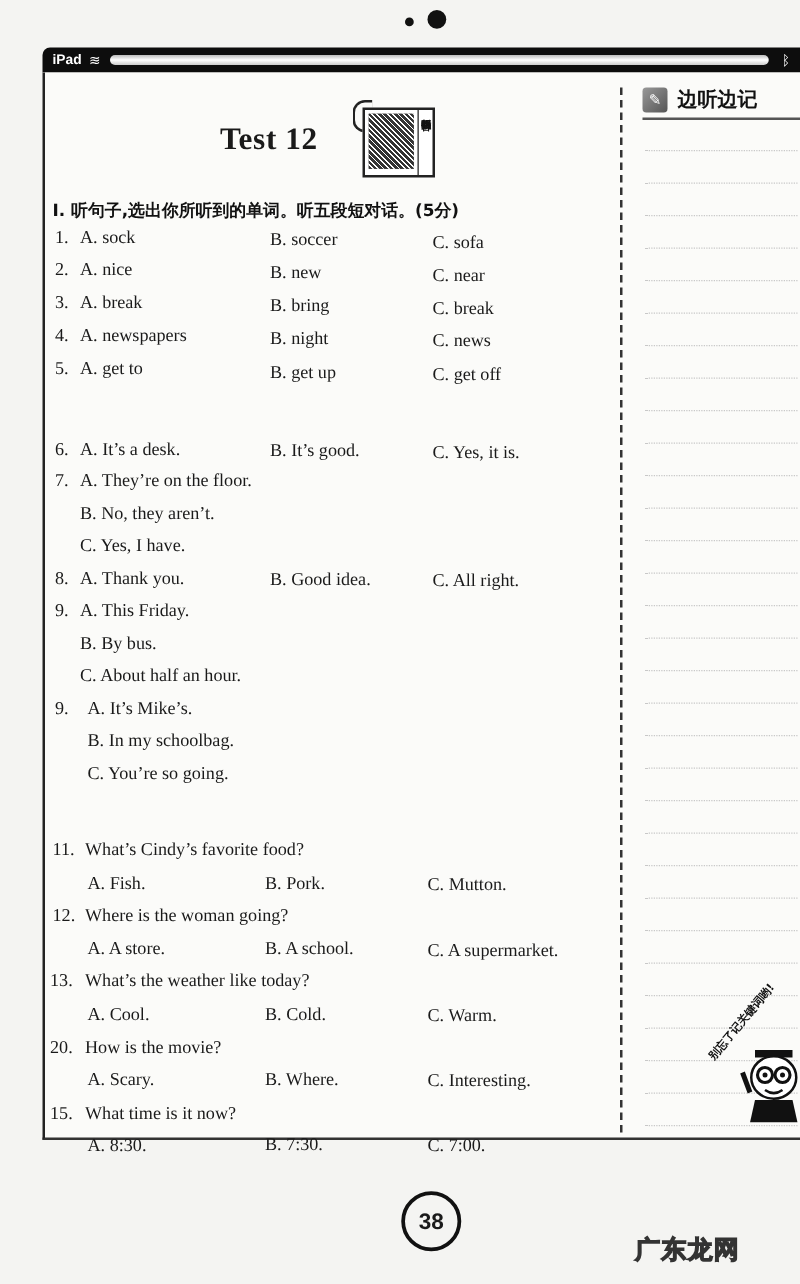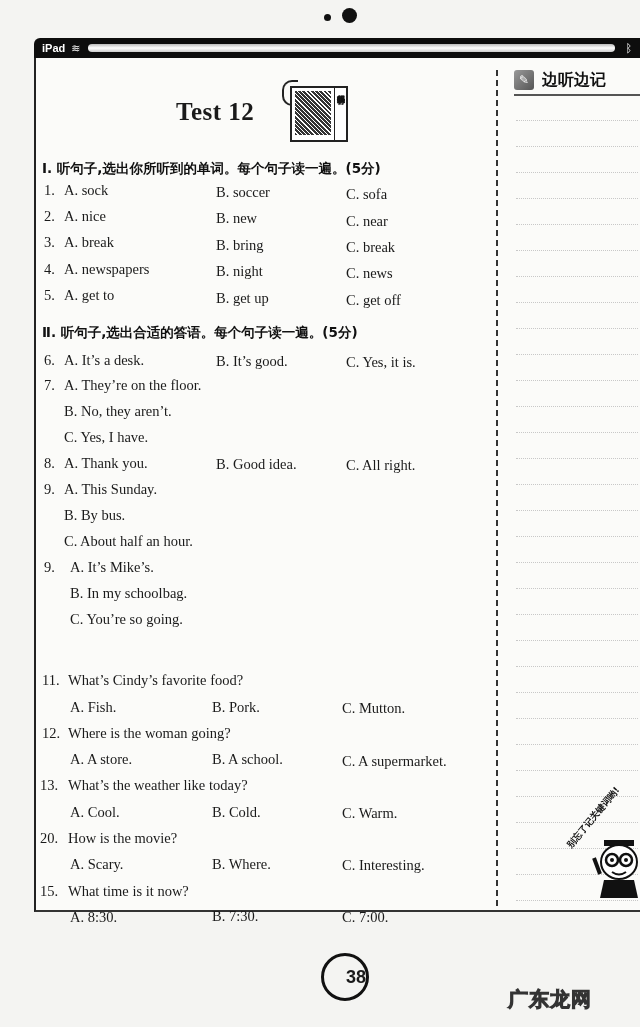--- a/index.html
+++ b/index.html
@@ -86,21 +86,21 @@
   .mascot {
     position:absolute; left:82px; top:770px; width:56px; height:70px;
   }
   .mascot-text {
     position:absolute; left:70px; top:770px; font-family:"DejaVu Sans", sans-serif; font-weight:bold; font-size:9px;
     transform:rotate(-50deg); transform-origin:left bottom; white-space:nowrap; color:#111;
   }
 
   .page-number {
     position:absolute; left:321px; top:953px; width:42px; height:42px; border-radius:50%;
-    border:3px solid #111; text-align:right; line-height:42px;
+    border:3px solid #111; text-align:center; line-height:42px;
     font-family:"Liberation Sans", sans-serif; font-size:18px; font-weight:bold;
   }
   .watermark {
     position:absolute; left:508px; top:986px;
     font-family:"DejaVu Sans", sans-serif; font-size:20px; font-weight:bold;
     color:#fff; -webkit-text-stroke:1px #333; letter-spacing:1px;
   }
 </style>
 </head>
 <body>
@@ -119,21 +119,21 @@
 
 <div class="page-frame">
   <div class="main-col">
     <div class="test-title">Test 12</div>
     <div class="headphone"></div>
     <div class="qr">
       <div class="code"></div>
       <div class="label">扫码听音频</div>
     </div>
 
-    <div class="section-heading" style="top:102px">Ⅰ. 听句子,选出你所听到的单词。每个句子读一遍。(5分)</div>
+    <div class="section-heading" style="top:102px">Ⅰ. 听句子,选出你所听到的单词。听五段短对话。(5分)</div>
     <div>
       <div>
         <span class="q-line" style="left:8px;top:124px">1.</span>
         <span class="q-line" style="left:28px;top:124px">A. sock</span>
         <span class="q-line" style="left:180px;top:126px">B. soccer</span>
         <span class="q-line" style="left:310px;top:128px">C. sofa</span>
       </div>
       <div>
         <span class="q-line" style="left:8px;top:150px">2.</span>
         <span class="q-line" style="left:28px;top:150px">A. nice</span>
@@ -153,21 +153,20 @@
         <span class="q-line" style="left:310px;top:207px">C. news</span>
       </div>
       <div>
         <span class="q-line" style="left:8px;top:229px">5.</span>
         <span class="q-line" style="left:28px;top:229px">A. get to</span>
         <span class="q-line" style="left:180px;top:232px">B. get up</span>
         <span class="q-line" style="left:310px;top:234px">C. get off</span>
       </div>
     </div>
 
-    <div class="section-heading" style="top:266px">Ⅱ. 听句子,选出合适的答语。每个句子读一遍。(5分)</div>
     <div>
       <div>
         <span class="q-line" style="left:8px;top:294px">6.</span>
         <span class="q-line" style="left:28px;top:294px">A. It’s a desk.</span>
         <span class="q-line" style="left:180px;top:295px">B. It’s good.</span>
         <span class="q-line" style="left:310px;top:296px">C. Yes, it is.</span>
       </div>
       <div>
         <span class="q-line" style="left:8px;top:319px">7.</span>
         <span class="q-line" style="left:28px;top:319px">A. They’re on the floor.</span>
@@ -175,21 +174,21 @@
         <span class="q-line" style="left:28px;top:371px">C. Yes, I have.</span>
       </div>
       <div>
         <span class="q-line" style="left:8px;top:397px">8.</span>
         <span class="q-line" style="left:28px;top:397px">A. Thank you.</span>
         <span class="q-line" style="left:180px;top:398px">B. Good idea.</span>
         <span class="q-line" style="left:310px;top:399px">C. All right.</span>
       </div>
       <div>
         <span class="q-line" style="left:8px;top:423px">9.</span>
-        <span class="q-line" style="left:28px;top:423px">A. This Sunday.</span>
+        <span class="q-line" style="left:28px;top:423px">A. This Friday.</span>
         <span class="q-line" style="left:28px;top:449px">B. By bus.</span>
         <span class="q-line" style="left:28px;top:475px">C. About half an hour.</span>
       </div>
       <div>
         <span class="q-line" style="left:8px;top:501px">9.</span>
         <span class="q-line" style="left:34px;top:501px">A. It’s Mike’s.</span>
         <span class="q-line" style="left:34px;top:527px">B. In my schoolbag.</span>
         <span class="q-line" style="left:34px;top:553px">C. You’re so going.</span>
       </div>
     </div>

